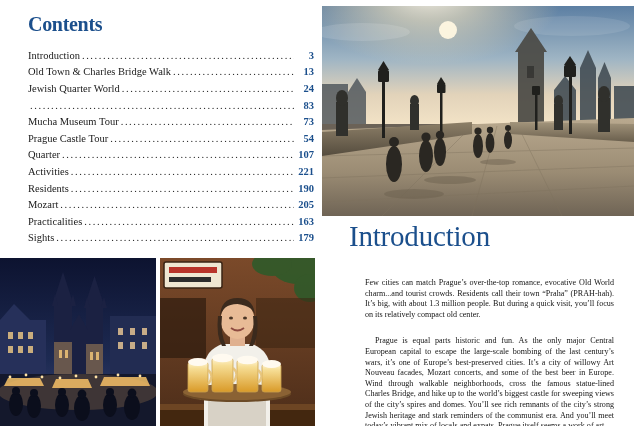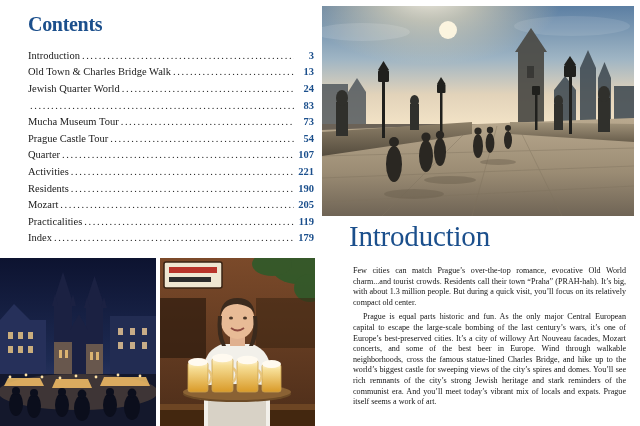--- a/index.html
+++ b/index.html
@@ -97,21 +97,21 @@
   .intro-body {
     position: absolute;
     left: 349px;
     top: 262px;
     width: 281px;
     font-size: 8.1px;
     line-height: 10.6px;
     color: #141414;
     text-align: justify;
   }
-  .intro-body p { margin: 4px; }
+  .intro-body p { margin: 16px; }
   .intro-body p + p { text-indent: 10px; }
 
   
   .photo-square {
     position: absolute;
     left: 0px;
     top: 258px;
     width: 156px;
     height: 168px;
     overflow: hidden;
@@ -193,25 +193,25 @@
 
       <li class="toc-item">
         <span class="toc-label">Mozart</span>
         <span class="toc-dots">.................................................................</span>
         <span class="toc-page">205</span>
       </li>
 
       <li class="toc-item">
         <span class="toc-label">Practicalities</span>
         <span class="toc-dots">.................................................................</span>
-        <span class="toc-page">119</span>
-      </li>
-
-      <li class="toc-item">
-        <span class="toc-label">Index</span>
+        <span class="toc-page">163</span>
+      </li>
+
+      <li class="toc-item">
+        <span class="toc-label">Sights</span>
         <span class="toc-dots">.................................................................</span>
         <span class="toc-page">179</span>
       </li>
     </ul>
   </div>
 
   <div class="photo-bridge photo">
     <svg width="312" height="210" viewBox="0 0 312 210" xmlns="http://www.w3.org/2000/svg" aria-hidden="true">
       <defs>
         <linearGradient id="sky" x1="0" y1="0" x2="0" y2="1">

